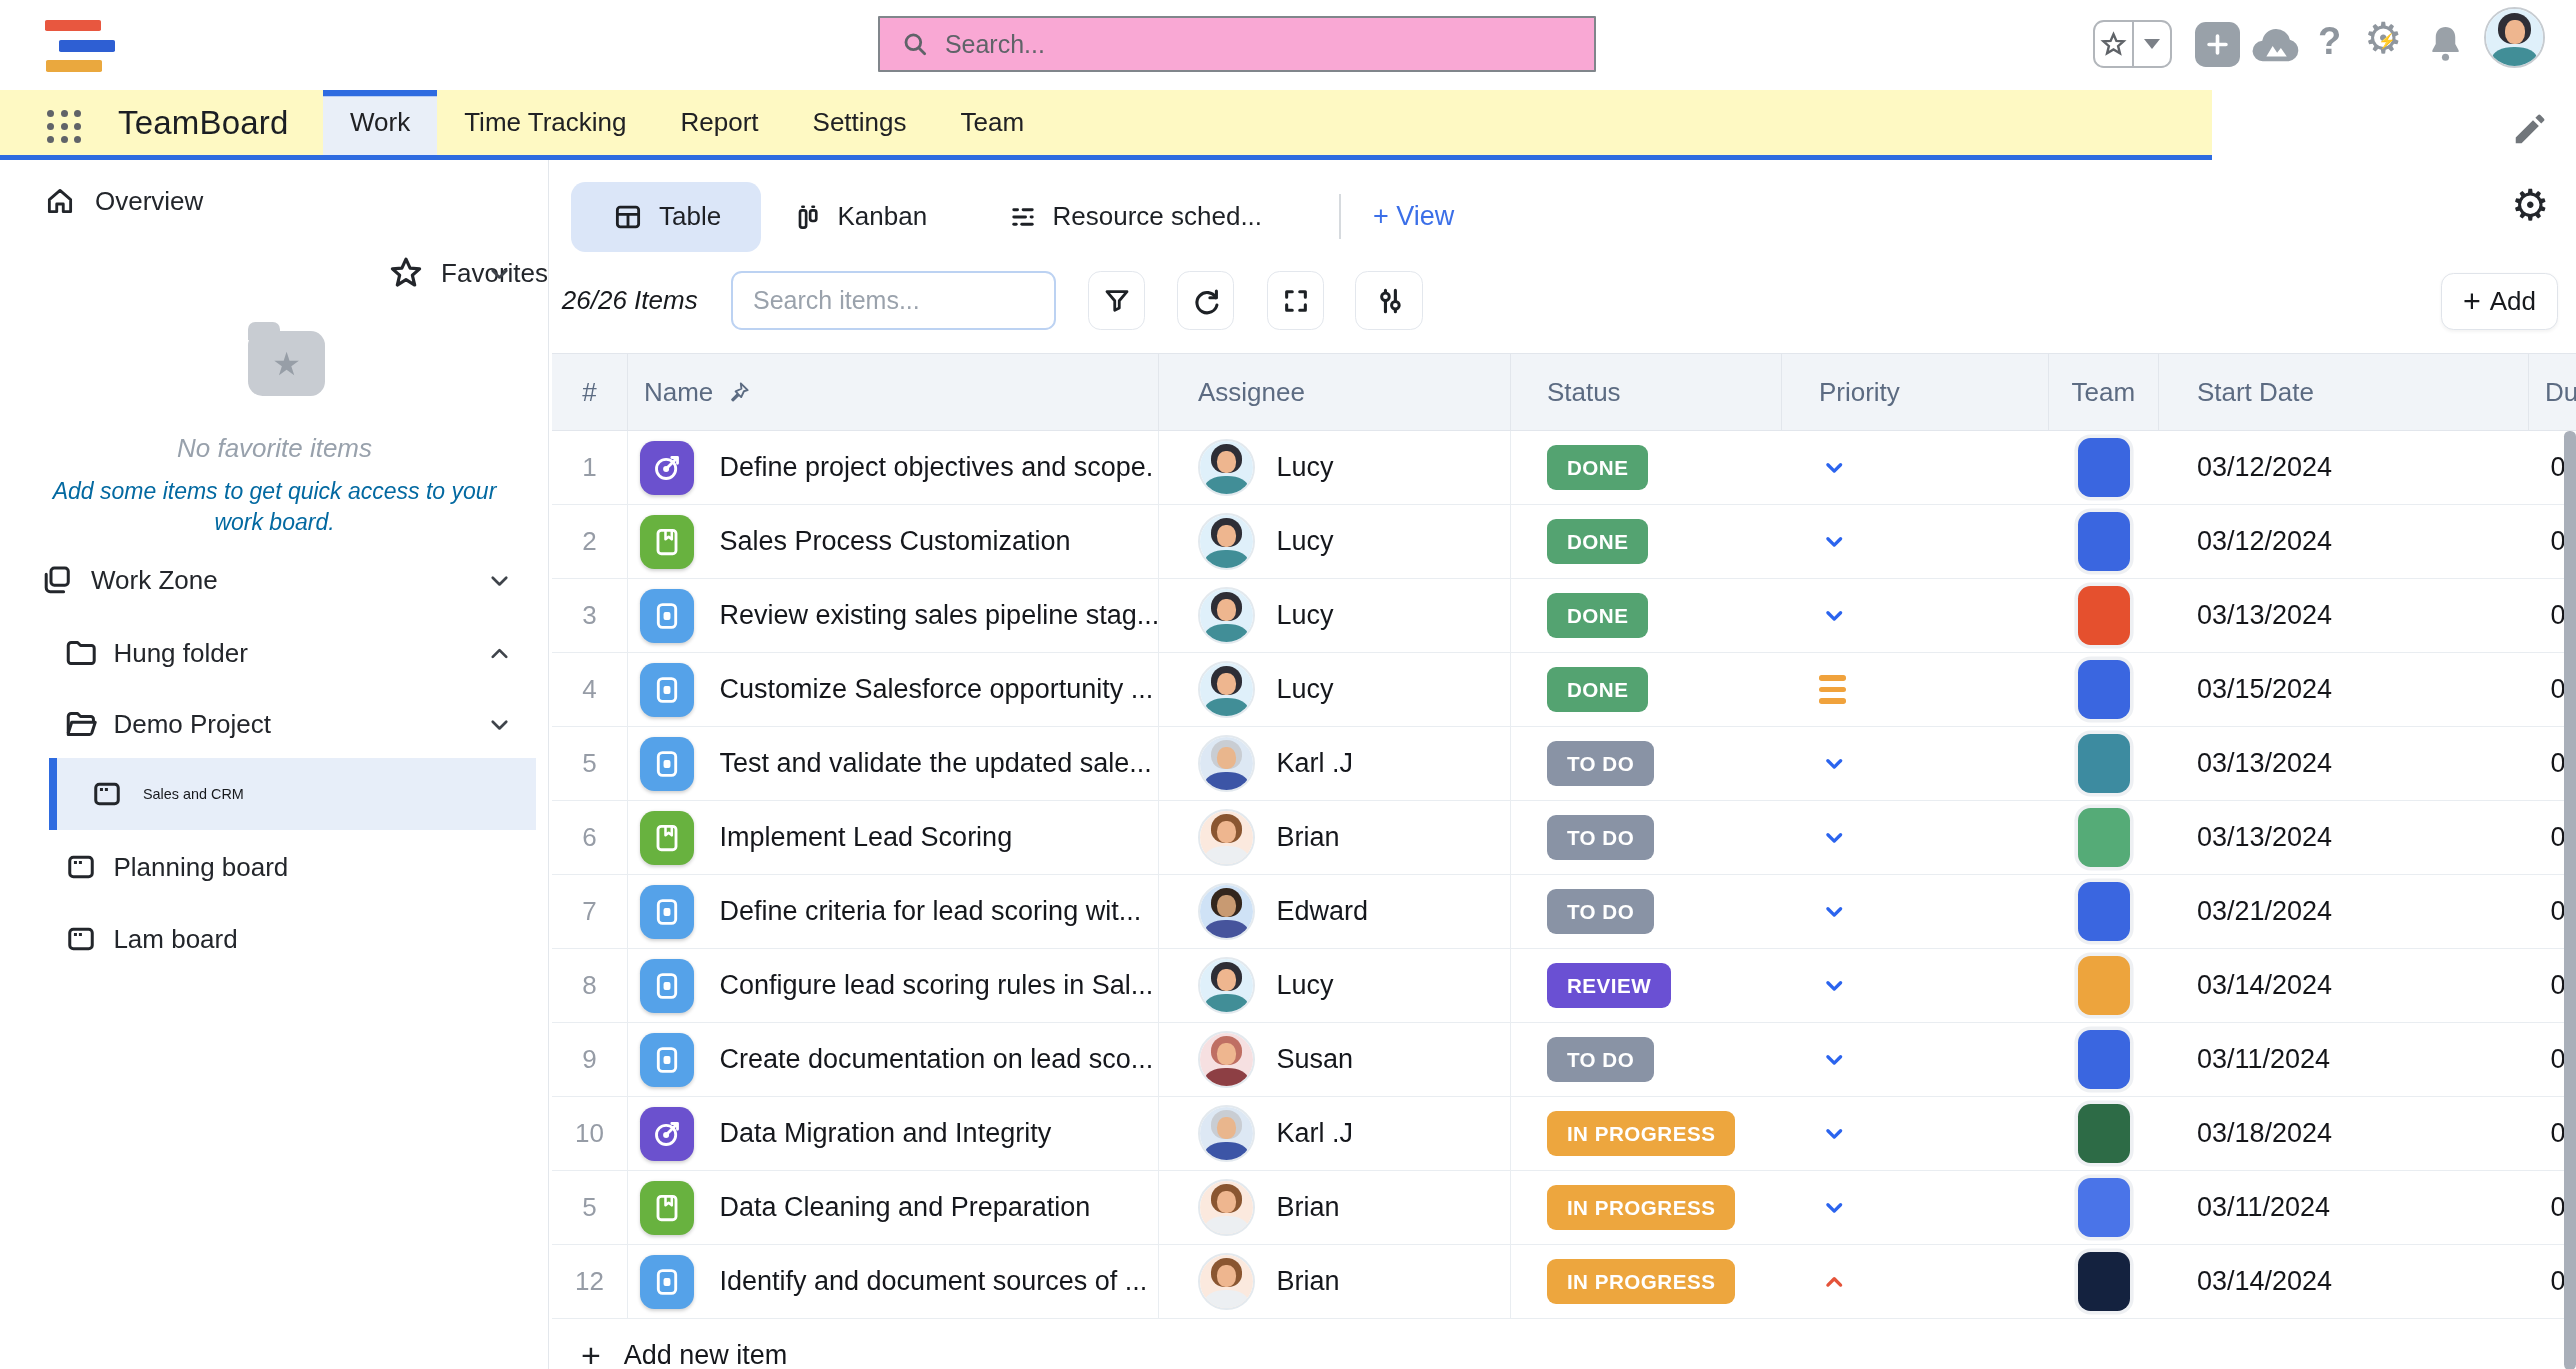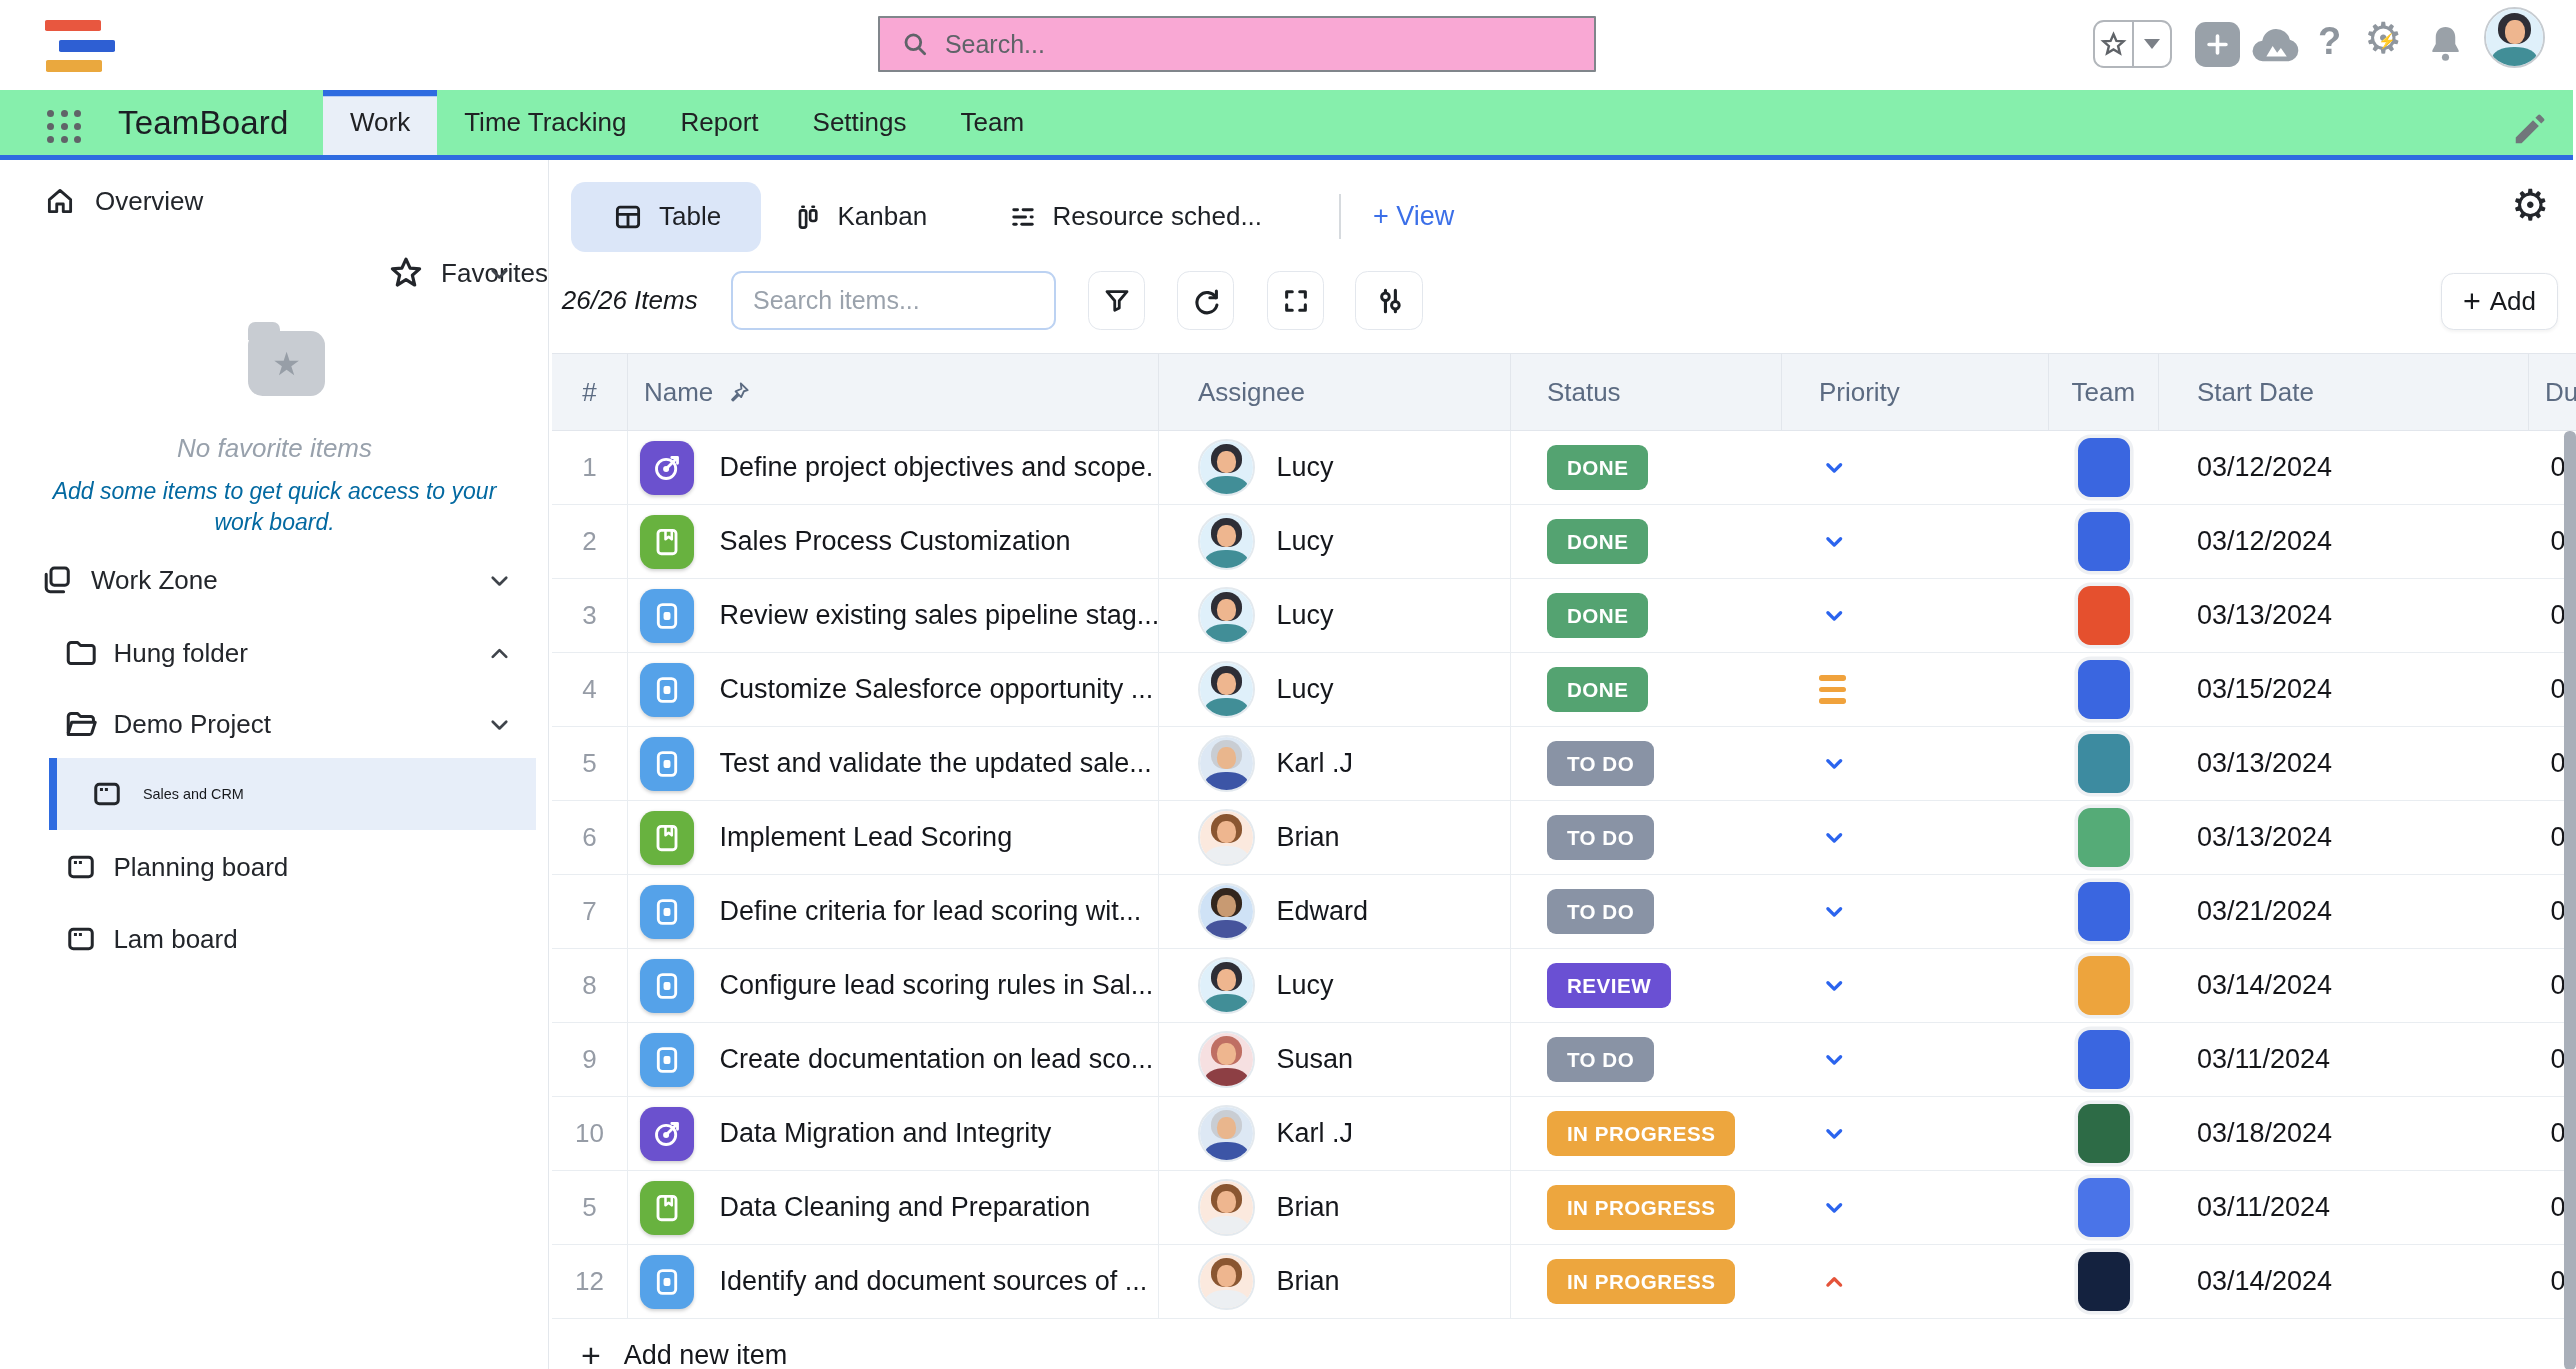--- a/index.html
+++ b/index.html
@@ -29,21 +29,21 @@
   .gear-top .mini-bolt { position:absolute; left:14.4px; top:20px; font-size:14.4px; color:#fff; }
   .bell-ico { position:absolute; left:2423px; top:20px; }
   .avatar { position:relative; border-radius:50%; overflow:hidden; }
   .avatar .av-bg { position:absolute; inset:0; }
   .avatar .av-hair { position:absolute; top:6%; left:21%; width:58%; height:55%; border-radius:50% 50% 44% 44%; }
   .avatar .av-face { position:absolute; top:19%; left:33%; width:35%; height:42%; border-radius:46%; }
   .avatar .av-shirt { position:absolute; bottom:-8%; left:10%; width:80%; height:42%; border-radius:48% 48% 0 0; }
   .user-av { position:absolute; left:2484px; top:7.2px; width:61px; height:61px; border:2.7px solid #c7ccd1; }
 
   
-  .navbar { position:absolute; left:0; top:90px; width:2573px; height:70px; background:#86efac; border-bottom:5.4px solid #2e6be0; }
+  .navbar { position:absolute; left:0; top:90px; width:2212px; height:70px; background:#fef9c3; border-bottom:5.4px solid #2e6be0; }
   .grid-dots { position:absolute; left:47px; top:20px; width:36px; height:34px; display:grid; grid-template-columns:repeat(3,1fr); gap:4.5px; }
   .grid-dots i { width:7.2px; height:7.2px; border-radius:50%; background:#606368; }
   .app-title { position:absolute; left:118px; top:13.5px; font-size:33px; font-weight:500; color:#1b1e23; letter-spacing:0.2px; }
   .nav-tabs { position:absolute; left:323px; top:0; height:65px; display:flex; }
   .nav-tab { height:65px; display:flex; align-items:center; padding:0 27px; font-size:26px; color:#202124; cursor:pointer; }
   .nav-tab.active { background:#e9eff8; box-shadow:inset 0 6.3px 0 #2e6be0; font-weight:500; }
   .pencil-ico { position:absolute; left:2511px; top:20px; }
 
   
   .sidebar { position:absolute; left:0; top:160px; width:549px; height:1210px; background:#fff; border-right:1.8px solid #e3e7ec; }

